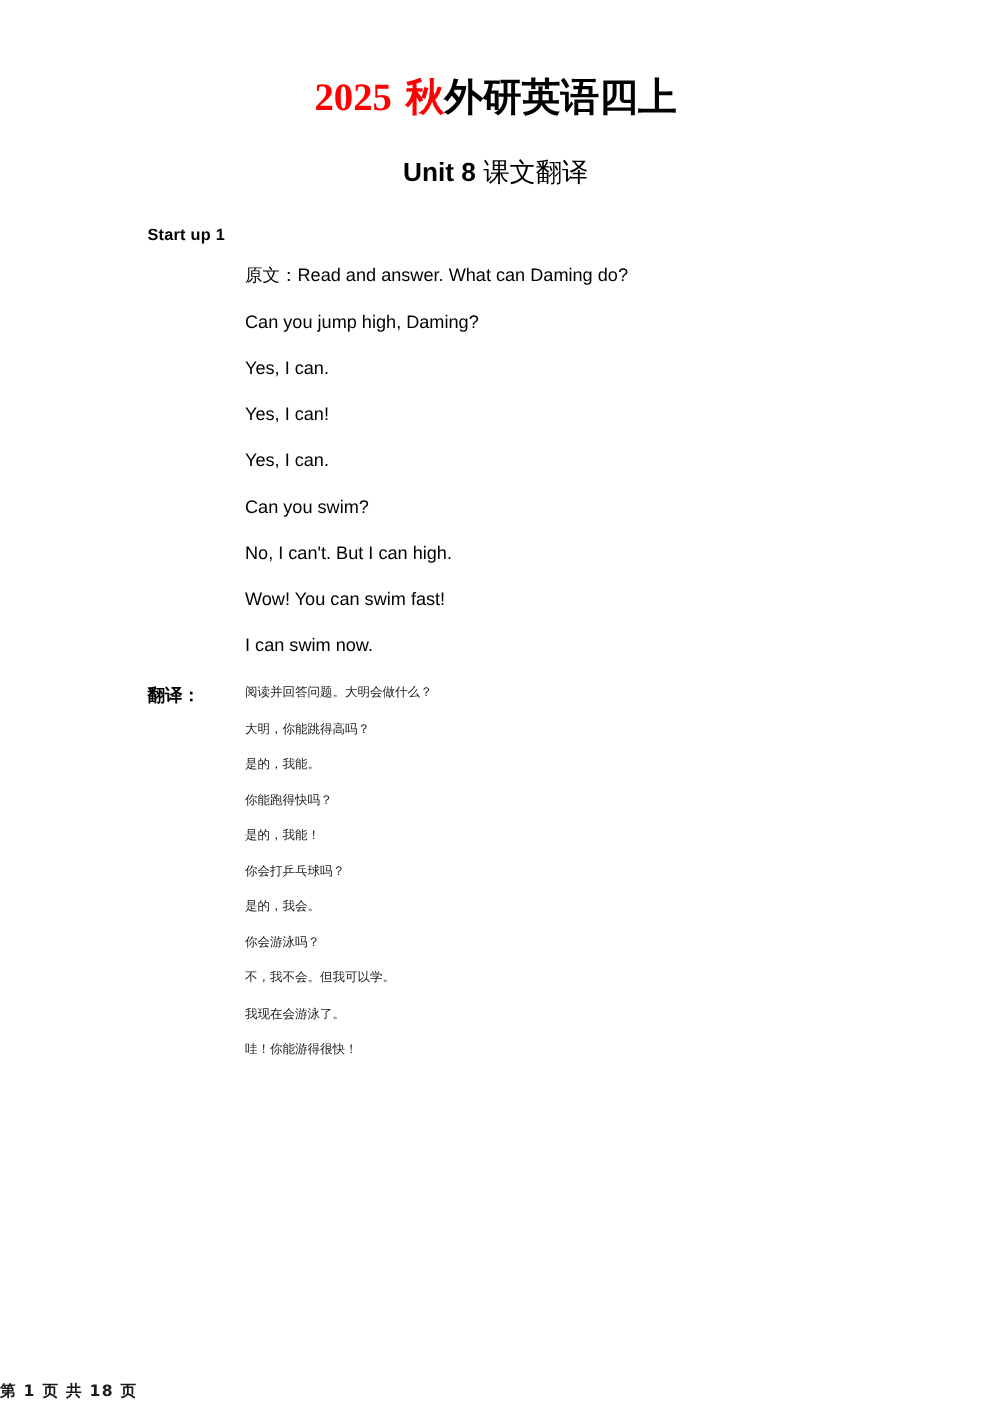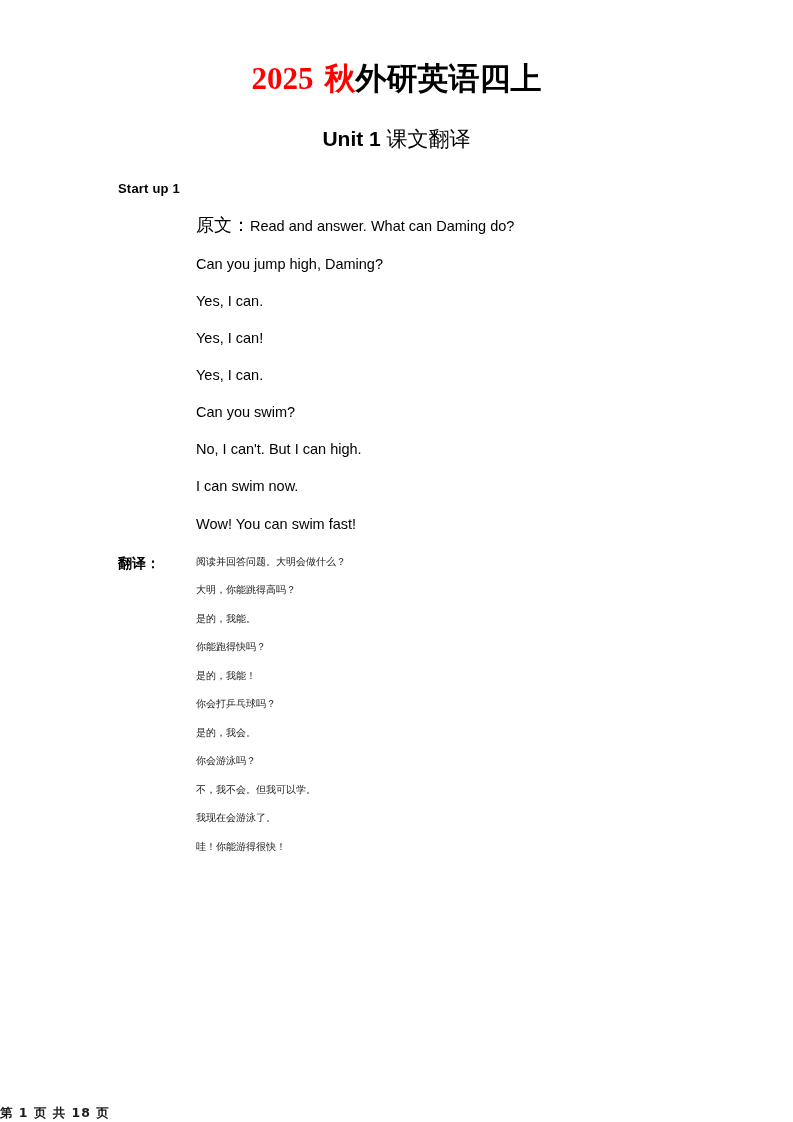--- a/index.html
+++ b/index.html
@@ -63,21 +63,21 @@
   .block {
     margin-top: 16px;
   }
   .orig {
     margin-left: 196px;
     font-size: 14.5px;
     line-height: 1.45;
   }
   .orig .lead {
     font-family: "DejaVu Sans", sans-serif;
-    font-size: 18px;
+    font-size: 14px;
   }
   .orig .line {
     margin-bottom: 16px;
   }
   .orig .line.gap {
     margin-top: 18px;
   }
   .trans-wrap {
     margin-top: 20px;
     position: relative;
@@ -117,37 +117,37 @@
 </head>
 <body>
 
 <div class="page">
 
   <div class="title">
     <span class="year">2025</span><span class="rest">&nbsp;</span><span class="autumn">秋</span><span class="rest">外研英语四上</span>
   </div>
 
   <div class="subtitle">
-    <span class="unit">Unit 1</span>
+    <span class="unit">Unit 8</span>
     <span class="cn">课文翻译</span>
   </div>
 
   <div class="section-label">Start up 1</div>
 
   <div class="block">
     <div class="orig">
       <div class="line"><span class="lead">原文：</span><span>Read and answer. What can Daming do?</span></div>
       <div class="line">Can you jump high, Daming?</div>
       <div class="line">Yes, I can.</div>
       <div class="line">Yes, I can!</div>
       <div class="line">Yes, I can.</div>
       <div class="line">Can you swim?</div>
       <div class="line">No, I can't. But I can high.</div>
+      <div class="line">Wow! You can swim fast!</div>
       <div class="line">I can swim now.</div>
-      <div class="line">Wow! You can swim fast!</div>
     </div>
   </div>
 
   <div class="trans-wrap">
     <div class="trans-label">翻译：</div>
     <div class="trans-lines">
       <div class="line">阅读并回答问题。大明会做什么？</div>
       <div class="line">大明，你能跳得高吗？</div>
       <div class="line">是的，我能。</div>
       <div class="line">你能跑得快吗？</div>

